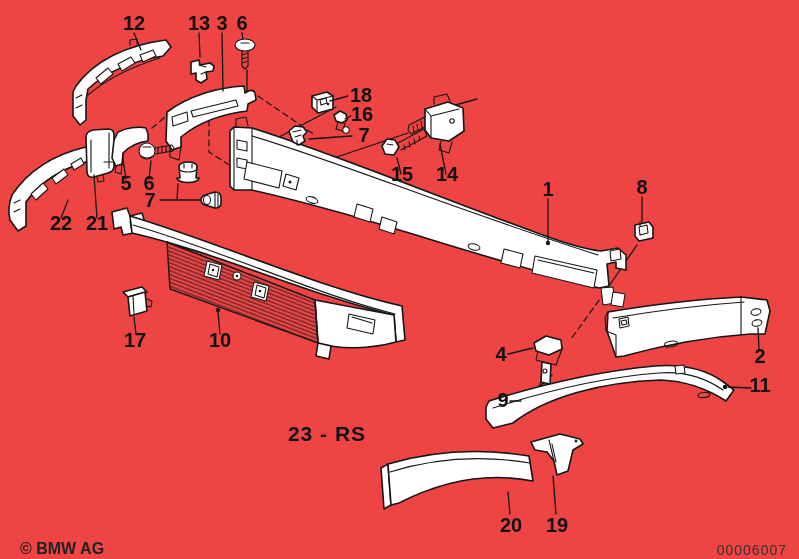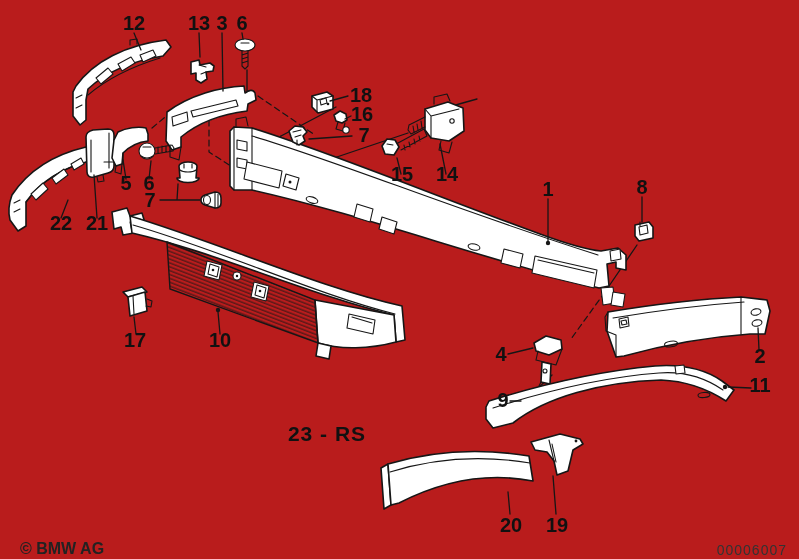--- a/index.html
+++ b/index.html
@@ -1,16 +1,16 @@
 <!DOCTYPE html>
 <html><head>
 <meta charset="utf-8">
 <style>
   html,body{margin:0;padding:0;background:#e8e8e8;}
-  .stage{width:799px;height:559px;background:#b91c1c;position:relative;margin:0 auto;
+  .stage{width:799px;height:559px;background:#ef4444;position:relative;margin:0 auto;
          font-family:"Liberation Sans", sans-serif;overflow:hidden;}
   svg{display:block}
   .part{fill:#ffffff;stroke:#161616;stroke-width:1.6;stroke-linejoin:round;stroke-linecap:round;}
   .detail{fill:none;stroke:#161616;stroke-width:1.1;stroke-linejoin:round;stroke-linecap:round;}
   .detailf{fill:#ffffff;stroke:#161616;stroke-width:1.1;stroke-linejoin:round;}
   .leader{fill:none;stroke:#161616;stroke-width:1.3;stroke-linecap:round;}
   .dashed{fill:none;stroke:#161616;stroke-width:1.2;stroke-dasharray:6 4;stroke-linecap:round;}
   .dot{fill:#161616;stroke:none;}
   .lbl{font:700 20px "Liberation Sans", sans-serif;fill:#111111;}
   .variant{font:700 21px "Liberation Sans", sans-serif;fill:#111111;letter-spacing:1px;}

